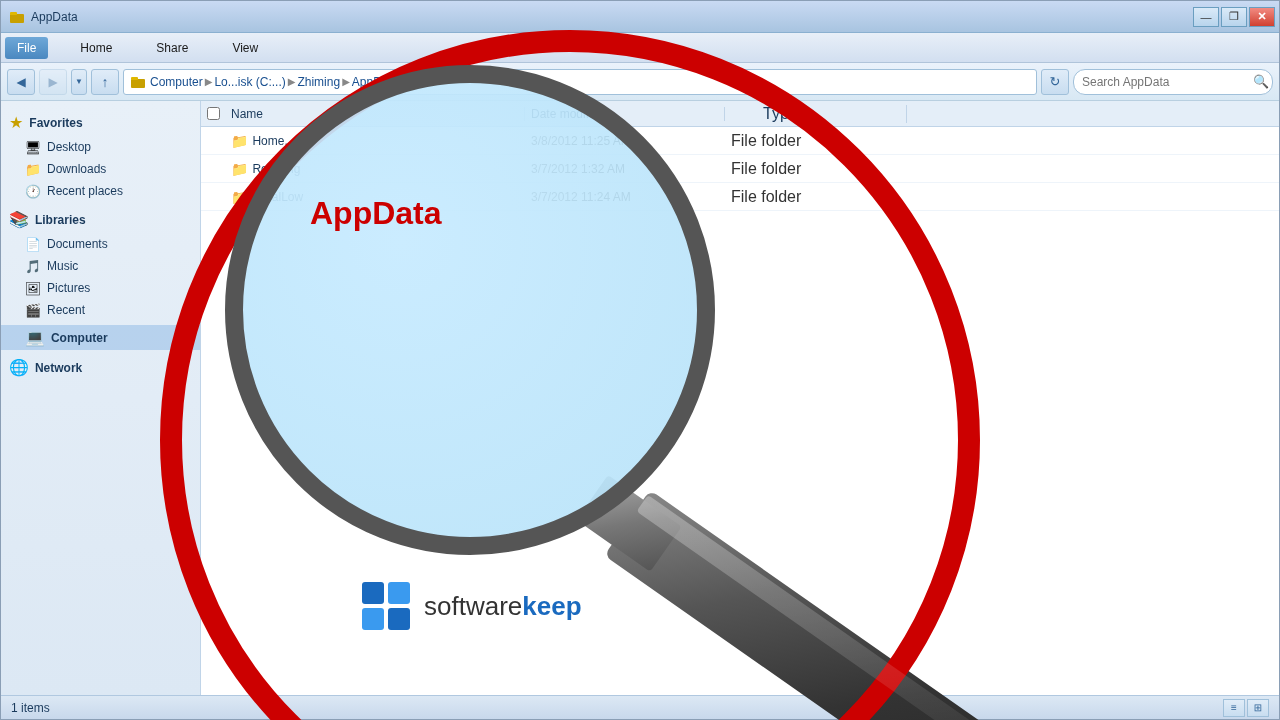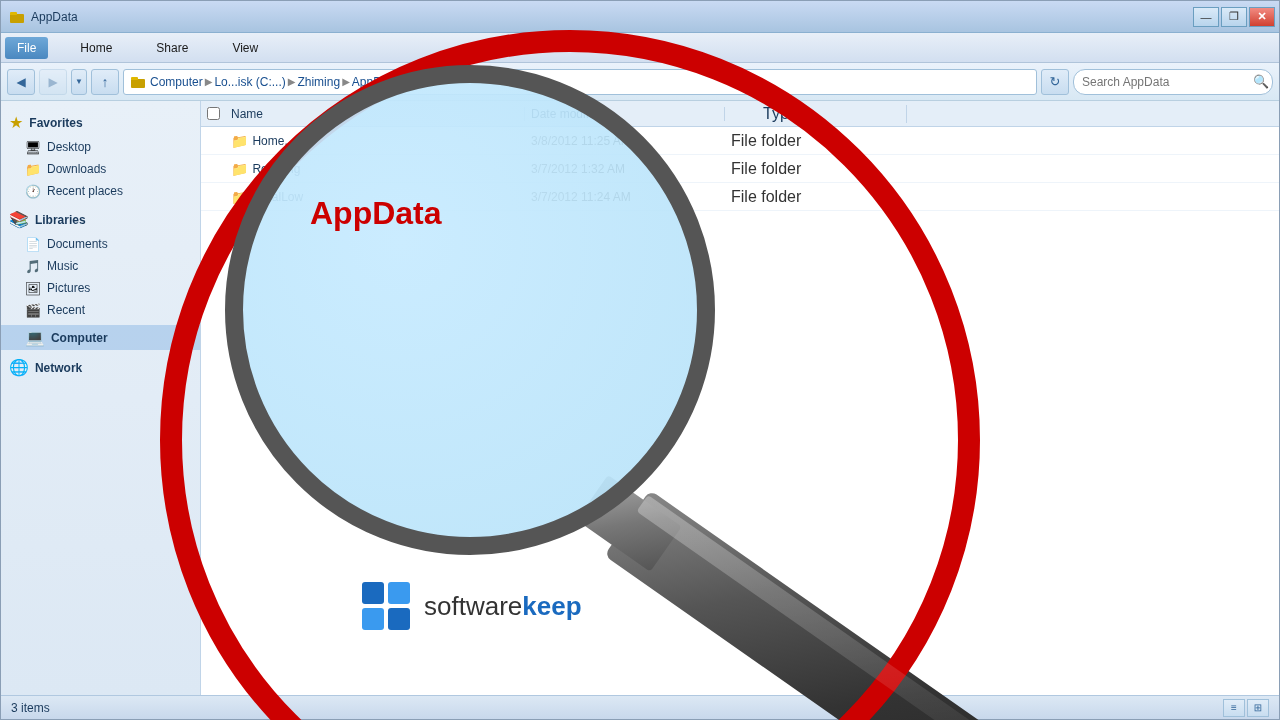--- a/index.html
+++ b/index.html
@@ -685,21 +685,21 @@
           </div>
           <div class="file-row-date">3/7/2012 11:24 AM</div>
           <div class="file-row-type">File folder</div>
           <div class="file-row-size"></div>
         </div>
       </div>
     </div>
   </div>
 
   <div class="status-bar">
-    <span class="status-text">3 items</span>
+    <span class="status-text">1 items</span>
     <div class="view-buttons">
       <div class="view-btn">≡</div>
       <div class="view-btn">⊞</div>
     </div>
   </div>
 
 </div>
 
 <div class="magnifier-overlay">
 

